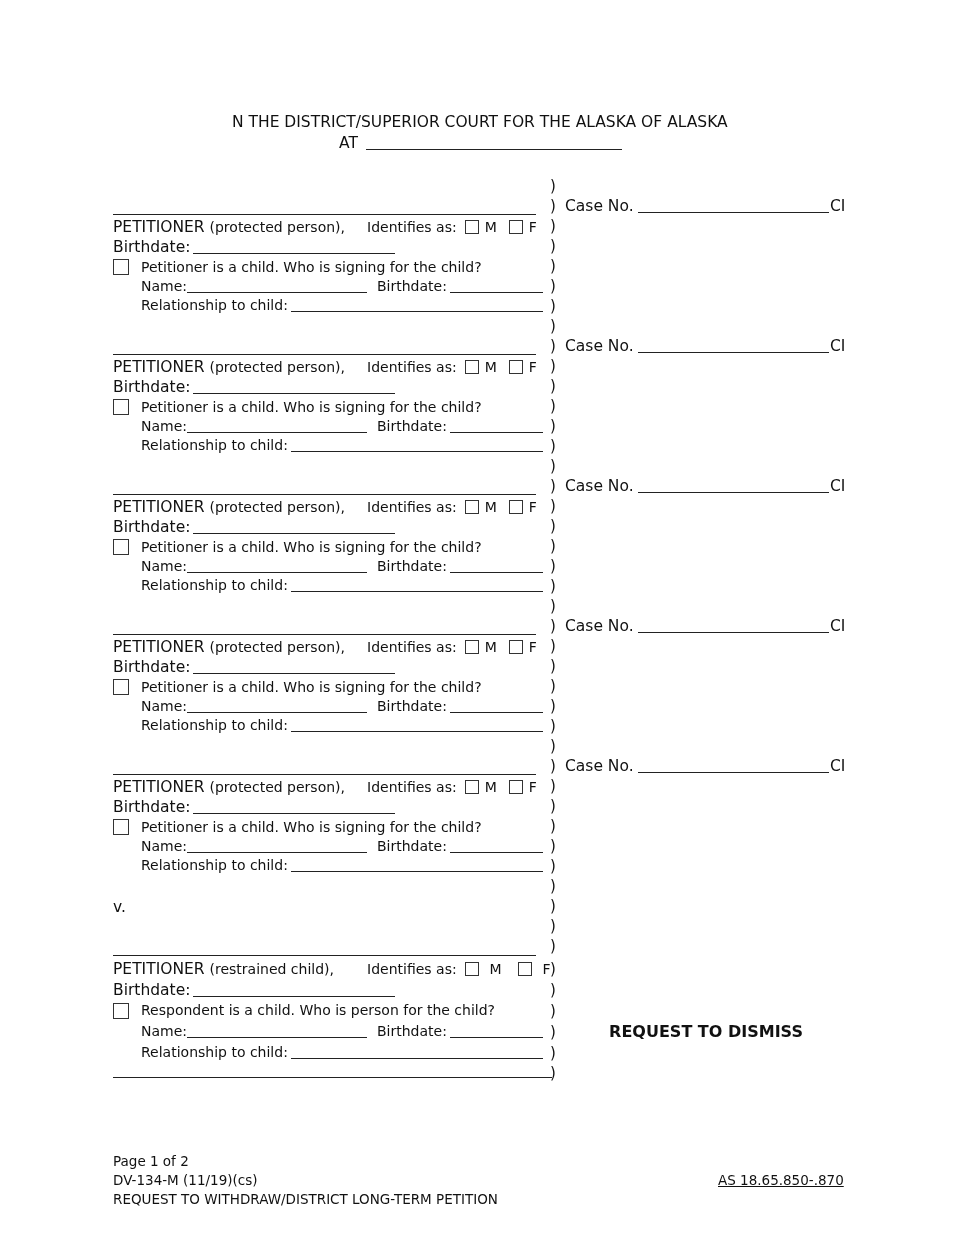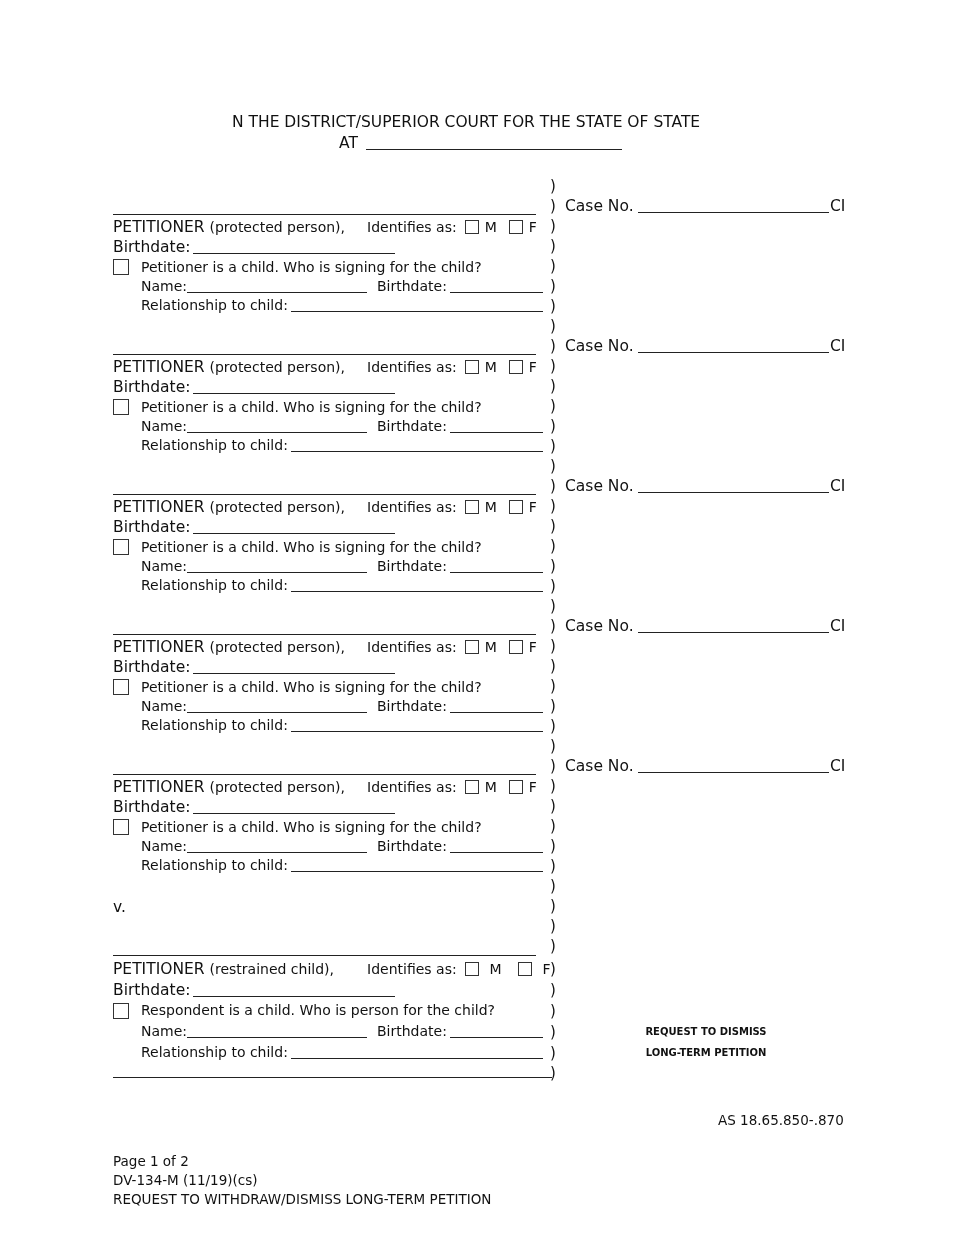--- a/index.html
+++ b/index.html
@@ -11,21 +11,21 @@
   .small { font-size:13.5px; line-height:16px; }
   .line { position:absolute; border-bottom:1.3px solid #222; height:0; }
   .cb { display:inline-block; width:14px; height:14px; border:1.2px solid #333; vertical-align:-2px; box-sizing:border-box; background:#fff; }
   .paren { position:absolute; left:550px; font-size:15px; line-height:18px; }
   .bold { font-weight:bold; }
   .center { text-align:center; }
 </style>
 </head>
 <body>
 
-<div class="abs t16" style="left:232px; top:113px;">N THE DISTRICT/SUPERIOR COURT FOR THE STATE OF STATE</div>
+<div class="abs t16" style="left:232px; top:113px;">N THE DISTRICT/SUPERIOR COURT FOR THE ALASKA OF ALASKA</div>
 <div class="abs t16" style="left:339px; top:134px;">AT</div>
 <div class="line" style="left:366px; top:149px; width:256px;"></div>
 
 <div id="petitioner-blocks">
     <div>
       <div class="line" style="left:113px; top:214px; width:423px;"></div>
       <div class="abs t16" style="left:113px; top:218px;"><span>PETITIONER</span> <span class="t14">(protected person),</span></div>
       <div class="abs t14" style="left:367px; top:219px;"><span>Identifies as:</span><span class="cb" style="margin-left:8px;"></span><span style="margin-left:6px;">M</span><span class="cb" style="margin-left:12px;"></span><span style="margin-left:6px;">F</span></div>
       <div class="abs t16" style="left:113px; top:238px;">Birthdate:</div>
       <div class="line" style="left:193px; top:253px; width:202px;"></div>
@@ -186,21 +186,20 @@
     <div class="paren" style="top: 917px;">)</div>
     <div class="paren" style="top: 937px;">)</div>
     <div class="paren" style="top: 960px;">)</div>
     <div class="paren" style="top: 981px;">)</div>
     <div class="paren" style="top: 1002px;">)</div>
     <div class="paren" style="top: 1023px;">)</div>
     <div class="paren" style="top: 1044px;">)</div>
     <div class="paren" style="top: 1064px;">)</div>
   </div>
 
-<div class="abs bold center" style="left:580px; top:1021px; width:252px; font-size:10px; line-height:21px;">
+<div class="abs bold center" style="left:580px; top:1021px; width:252px; font-size:16px; line-height:21px;">
   <div>REQUEST TO DISMISS</div>
-  <div>LONG-TERM PETITION</div>
 </div>
 
 <div class="abs small" style="left:113px; top:1153px;">Page 1 of 2</div>
 <div class="abs small" style="left:113px; top:1172px;">DV-134-M (11/19)(cs)</div>
-<div class="abs small" style="left:113px; top:1191px;">REQUEST TO WITHDRAW/DISMISS LONG-TERM PETITION</div>
-<div class="abs small" style="left:718px; top:1112px;">AS 18.65.850-.870</div>
+<div class="abs small" style="left:113px; top:1191px;">REQUEST TO WITHDRAW/DISTRICT LONG-TERM PETITION</div>
+<div class="abs small" style="left:718px; top:1172px;text-decoration:underline;">AS 18.65.850-.870</div>
 
 </body></html>

